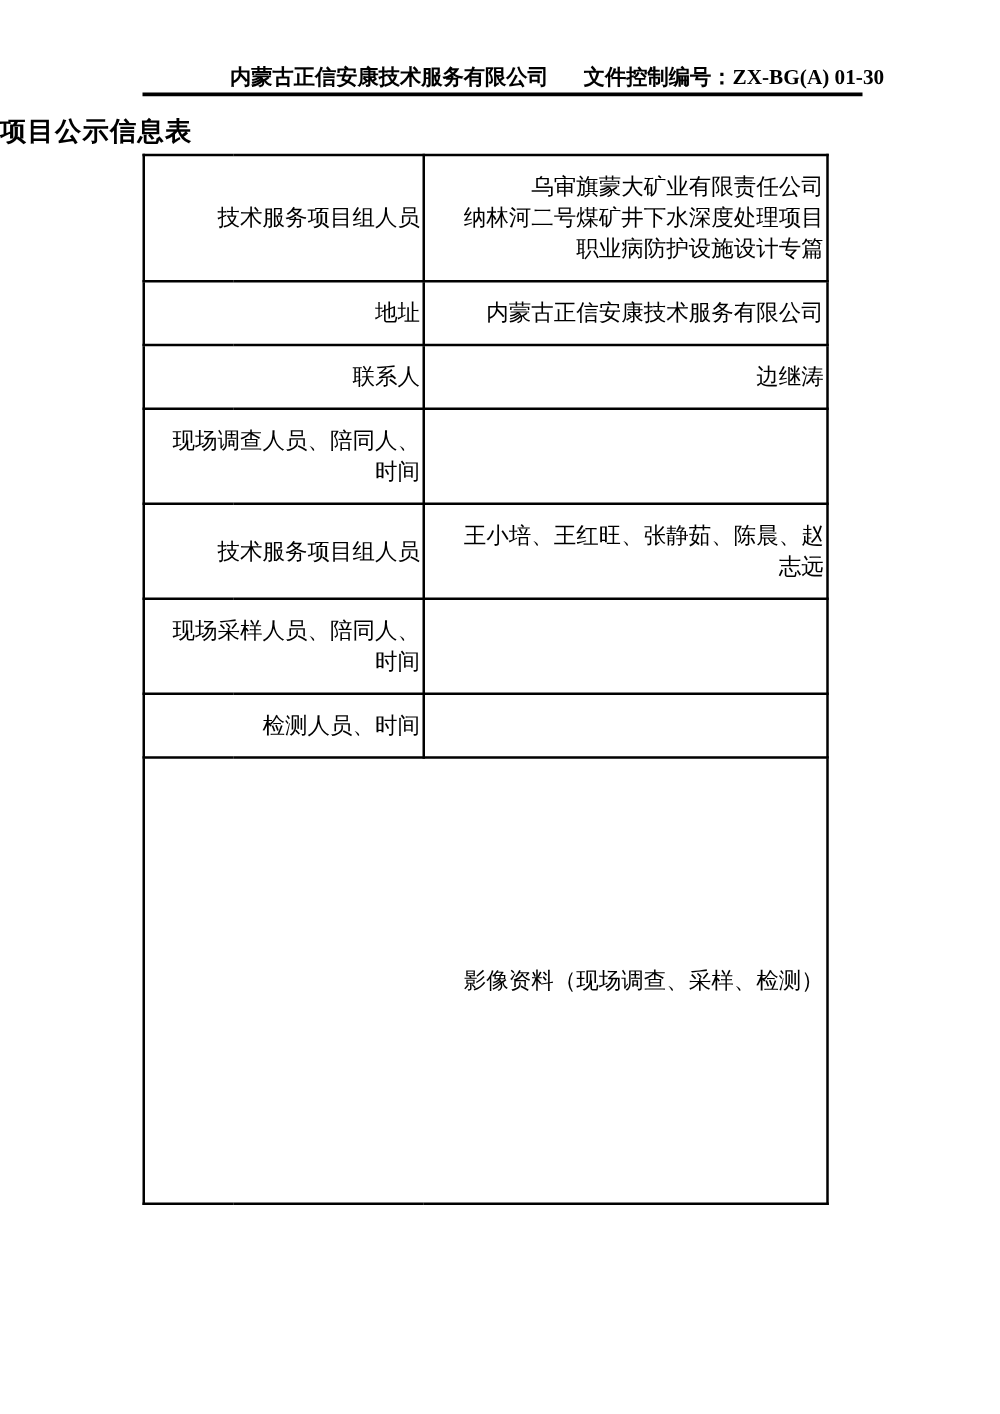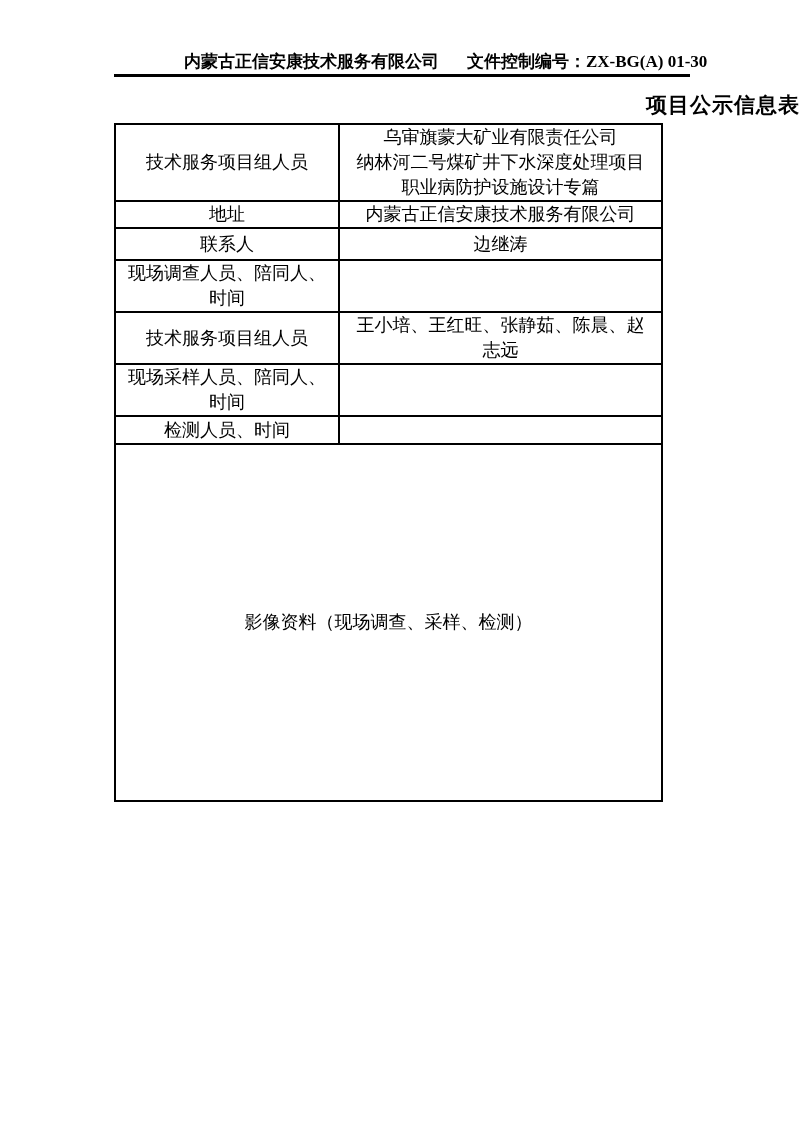--- a/index.html
+++ b/index.html
@@ -18,35 +18,35 @@
     font-weight: bold; font-size: 17px; line-height: 20px;
     white-space: nowrap;
     gap: 28px;
   }
   .header-rule {
     position: absolute; left: 114px; top: 74px; width: 576px; height: 3px;
     background: #000000;
   }
   .doc-title {
     position: absolute; left: 0; top: 92px; width: 800px;
-    text-align: right; font-size: 21px; font-weight: bold;
+    text-align: left; font-size: 21px; font-weight: bold;
     letter-spacing: 1px; line-height: 26px;
   }
 
   table.info-table {
     position: absolute; left: 114px; top: 123px;
     width: 547px; border-collapse: collapse; table-layout: fixed;
   }
   table.info-table td {
     border: 2px solid #000000;
     font-size: 18px; line-height: 25px;
-    text-align: center; vertical-align: middle;
+    text-align: right; vertical-align: middle;
     white-space: pre-line;
     overflow: hidden;
-    padding: 0 2px;
+    padding: 12px 2px;
   }
   td.media-cell {
     vertical-align: top; padding-top: 5px;
   }
   td.remark-label-cell {
     text-align: left; padding-left: 8px;
   }
 </style>
 </head>
 <body>

